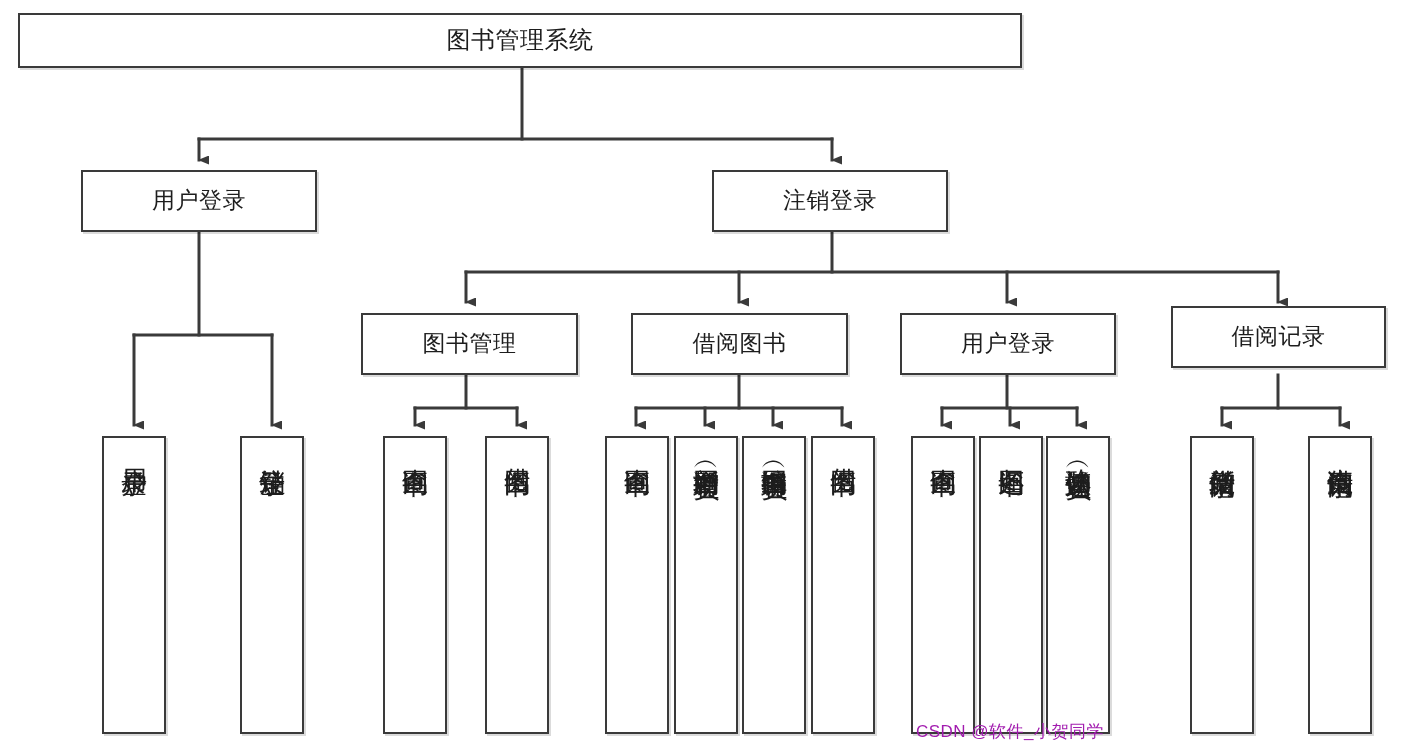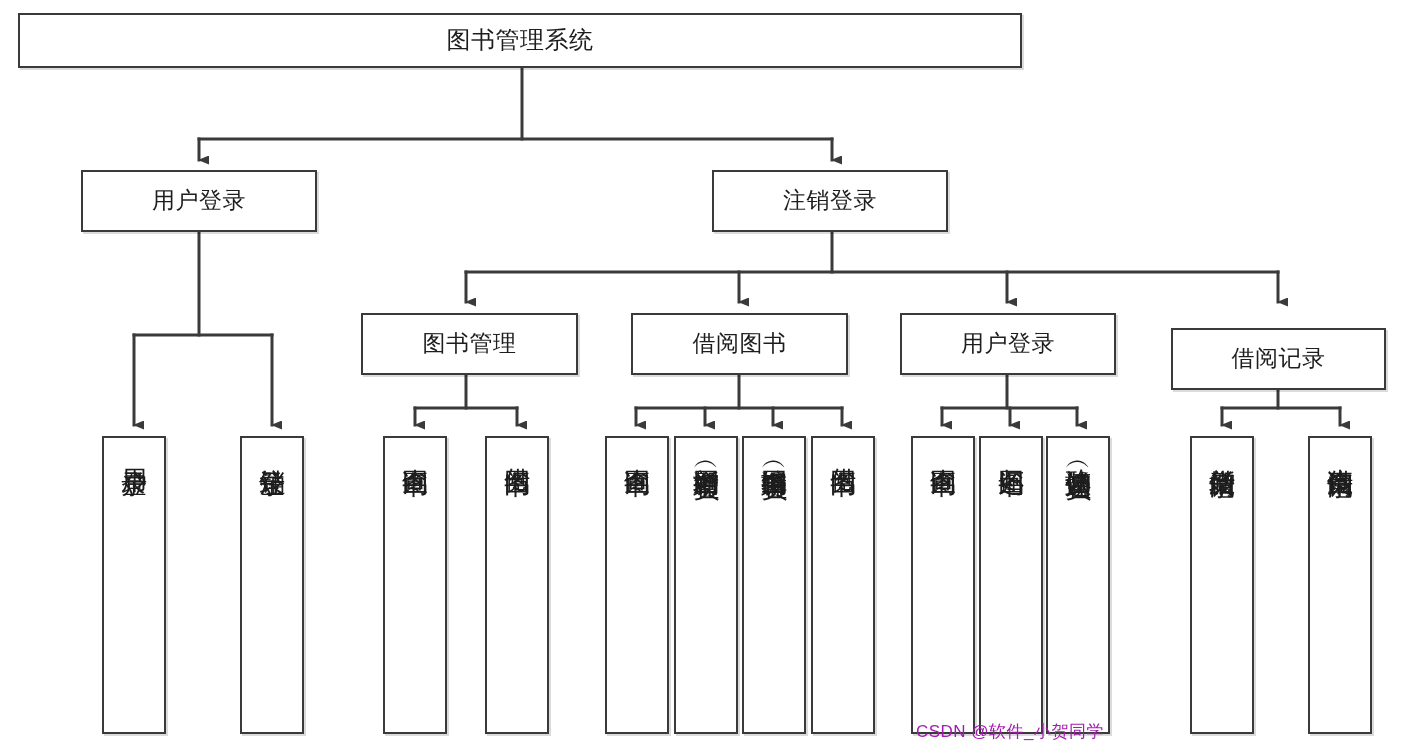--- a/index.html
+++ b/index.html
@@ -123,21 +123,21 @@
 
   <div class="node h" style="left:361px;top:313px;width:217px;height:62px;">
     <span class="txt">图书管理</span>
   </div>
   <div class="node h" style="left:631px;top:313px;width:217px;height:62px;">
     <span class="txt">借阅图书</span>
   </div>
   <div class="node h" style="left:900px;top:313px;width:216px;height:62px;">
     <span class="txt">用户登录</span>
   </div>
-  <div class="node h" style="left:1171px;top:328px;width:215px;height:62px;">
+  <div class="node h" style="left:1171px;top:306px;width:215px;height:62px;">
     <span class="txt">借阅记录</span>
   </div>
 
   <div class="node leaf" style="left:102px;top:436px;width:64px;height:298px;">
     <span class="txt">用户登录</span>
   </div>
   <div class="node leaf" style="left:240px;top:436px;width:64px;height:298px;">
     <span class="txt">注销登录</span>
   </div>
 

